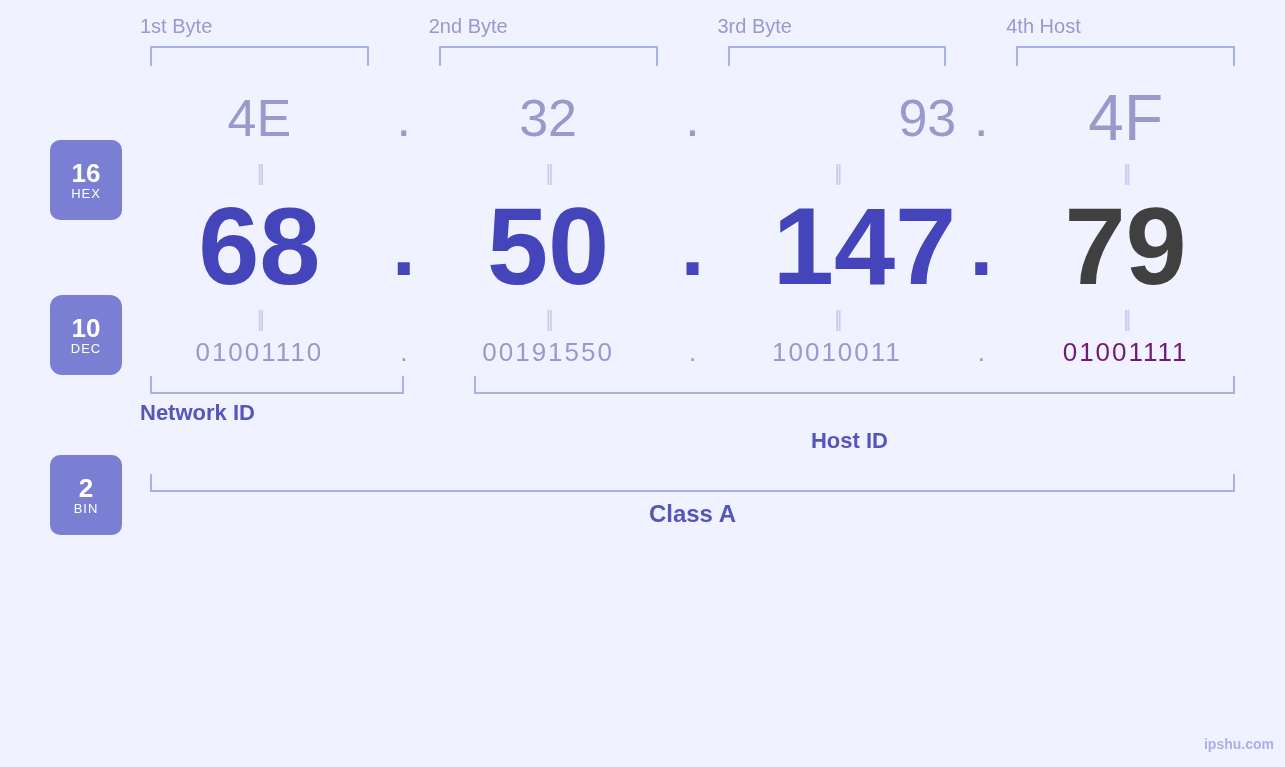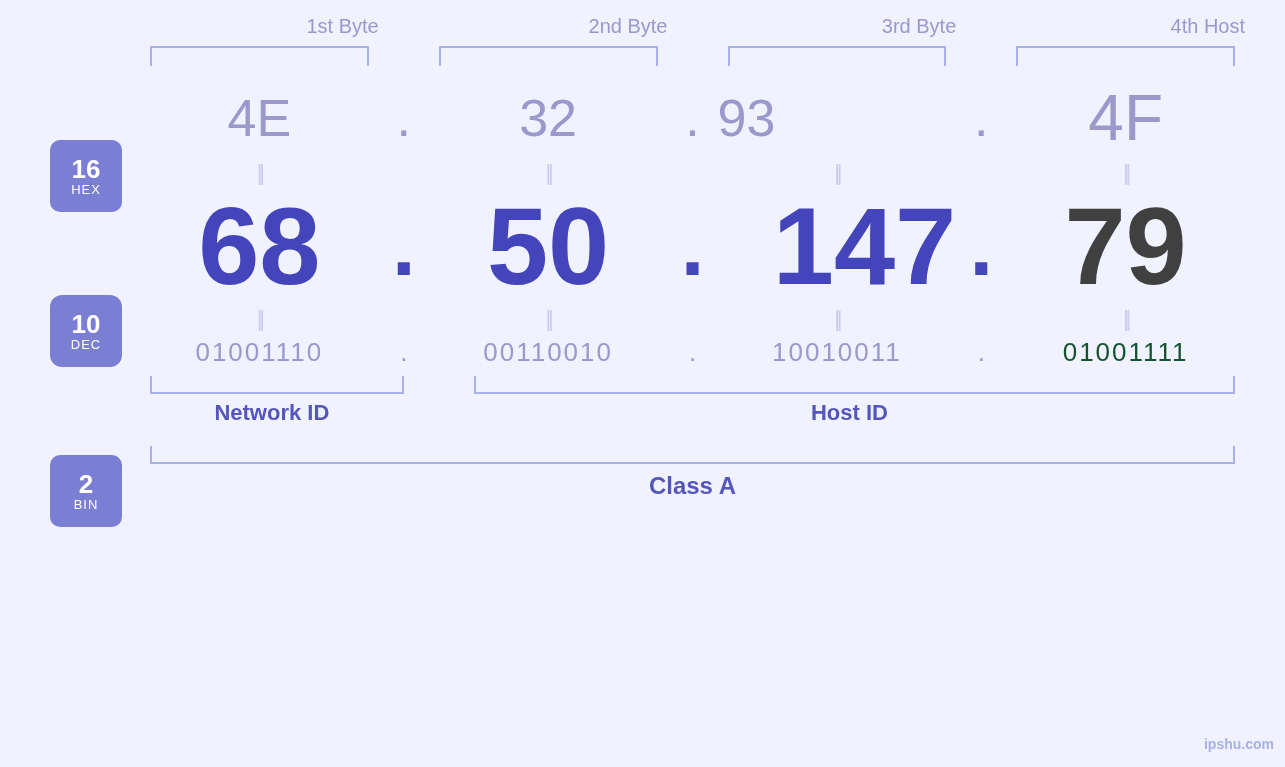--- a/index.html
+++ b/index.html
@@ -18,21 +18,21 @@
       justify-content: center;
       overflow: hidden;
     }
 
     .badge {
       display: flex;
       flex-direction: column;
       align-items: center;
       justify-content: center;
       width: 72px;
-      height: 72px;
+      height: 80px;
       background: #7b7fd4;
       border-radius: 10px;
       color: white;
       position: absolute;
       left: 50px;
     }
 
     .badge .base-num {
       font-size: 26px;
       font-weight: bold;
@@ -71,21 +71,21 @@
       position: absolute;
       left: 140px;
       right: 40px;
       top: 0;
       bottom: 0;
       display: flex;
       flex-direction: column;
     }
 
     .byte-label {
-      text-align: right;
+      text-align: left;
       color: #9999cc;
       font-size: 20px;
       margin-bottom: 8px;
     }
 
     .top-brk {
       height: 20px;
       position: relative;
     }
     .top-brk::before {
@@ -156,21 +156,21 @@
       <div class="top-brk">
           <div class="r"></div>
         </div>
     </div>
 
     <div style="display:grid; grid-template-columns:1fr 50px 1fr 50px 1fr 50px 1fr; align-items:center; margin-bottom:5px;">
       <div style="text-align:center; color:#9999cc; font-size:52px;">4E</div>
       <div style="text-align:center; color:#9999cc; font-size:52px;">.</div>
       <div style="text-align:center; color:#9999cc; font-size:52px;">32</div>
       <div style="text-align:center; color:#9999cc; font-size:52px;">.</div>
-      <div style="text-align:left; color:#9999cc; font-size:52px;">93</div>
+      <div style="text-align:right; color:#9999cc; font-size:52px;">93</div>
       <div style="text-align:center; color:#9999cc; font-size:52px;">.</div>
       <div style="text-align:center; color:#9999cc; font-size:64px;">4F</div>
     </div>
 
     <div style="display:grid; grid-template-columns:1fr 50px 1fr 50px 1fr 50px 1fr; align-items:center; margin-bottom:5px;">
       <div style="text-align:center; color:#ccccee; font-size:22px; letter-spacing:-3px;">||</div>
       <div></div>
       <div style="text-align:center; color:#ccccee; font-size:22px; letter-spacing:-3px;">||</div>
       <div></div>
       <div style="text-align:center; color:#ccccee; font-size:22px; letter-spacing:-3px;">||</div>
@@ -194,48 +194,48 @@
       <div style="text-align:center; color:#ccccee; font-size:22px; letter-spacing:-3px;">||</div>
       <div></div>
       <div style="text-align:center; color:#ccccee; font-size:22px; letter-spacing:-3px;">||</div>
       <div></div>
       <div style="text-align:center; color:#ccccee; font-size:22px; letter-spacing:-3px;">||</div>
     </div>
 
     <div style="display:grid; grid-template-columns:1fr 50px 1fr 50px 1fr 50px 1fr; align-items:center; margin-bottom:8px;">
       <div style="text-align:center; color:#9999cc; font-size:26px; letter-spacing:2px;">01001110</div>
       <div style="text-align:center; color:#9999cc; font-size:26px;">.</div>
-      <div style="text-align:center; color:#9999cc; font-size:26px; letter-spacing:2px;">00110010</div>
+      <div style="text-align:center; color:#9999cc; font-size:26px; letter-spacing:2px;">00191550</div>
       <div style="text-align:center; color:#9999cc; font-size:26px;">.</div>
       <div style="text-align:center; color:#9999cc; font-size:26px; letter-spacing:2px;">10010011</div>
       <div style="text-align:center; color:#9999cc; font-size:26px;">.</div>
-      <div style="text-align:center; color:#14532d; font-size:26px; letter-spacing:2px;">01001111</div>
+      <div style="text-align:center; color:#701a75; font-size:26px; letter-spacing:2px;">01001111</div>
     </div>
 
     <div style="display:flex; width:100%; height:18px; margin-bottom:6px;">
 
       <div style="flex:1; position:relative; margin:0 10px;">
         <div style="position:absolute; bottom:0; left:0; right:0; height:2px; background:#aab0e8;"></div>
         <div style="position:absolute; bottom:0; left:0; width:2px; height:18px; background:#aab0e8;"></div>
         <div style="position:absolute; bottom:0; right:0; width:2px; height:18px; background:#aab0e8;"></div>
       </div>
 
       <div style="width:50px;"></div>
 
       <div style="flex:3; position:relative; margin:0 10px;">
         <div style="position:absolute; bottom:0; left:0; right:0; height:2px; background:#aab0e8;"></div>
         <div style="position:absolute; bottom:0; left:0; width:2px; height:18px; background:#aab0e8;"></div>
         <div style="position:absolute; bottom:0; right:0; width:2px; height:18px; background:#aab0e8;"></div>
       </div>
     </div>
 
     <div style="display:flex; width:100%; margin-bottom:20px;">
-      <div style="flex:1; text-align:center; color:#5555bb; font-size:22px; font-weight:bold;">Network ID</div>
+      <div style="flex:1; color:#5555bb; font-size:22px; font-weight:bold;">Network ID</div>
       <div style="width:50px;"></div>
-      <div style="flex:3; text-align:center; color:#5555bb; font-size:22px; font-weight:bold;">Host ID</div>
+      <div style="flex:3; text-align:center; color:#5555bb; font-size:22px; font-weight:bold;margin-top:28px;">Host ID</div>
     </div>
 
     <div style="width:100%; height:18px; position:relative; margin-bottom:8px;">
       <div style="position:absolute; bottom:0; left:10px; right:10px; height:2px; background:#aab0e8;"></div>
       <div style="position:absolute; bottom:0; left:10px; width:2px; height:18px; background:#aab0e8;"></div>
       <div style="position:absolute; bottom:0; right:10px; width:2px; height:18px; background:#aab0e8;"></div>
     </div>
 
     <div style="text-align:center; color:#5555bb; font-size:24px; font-weight:bold;">Class A</div>
 

